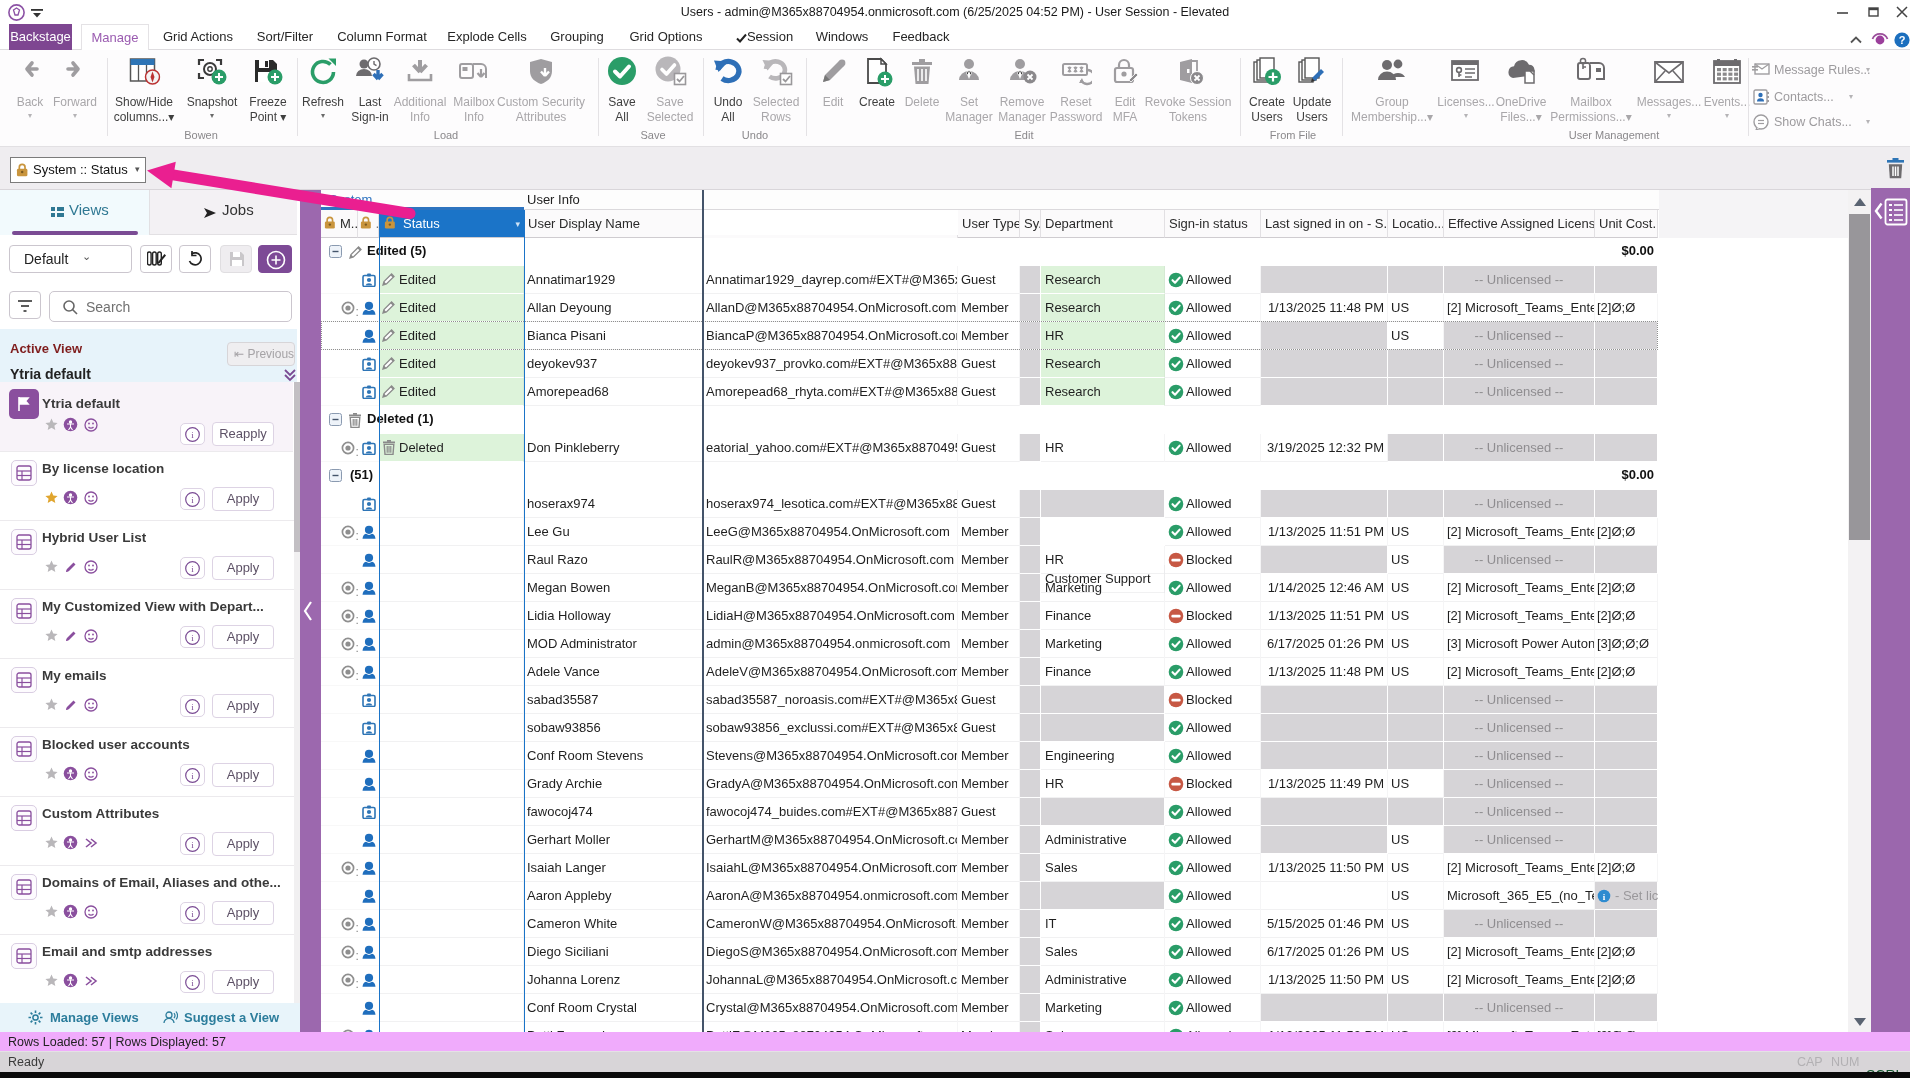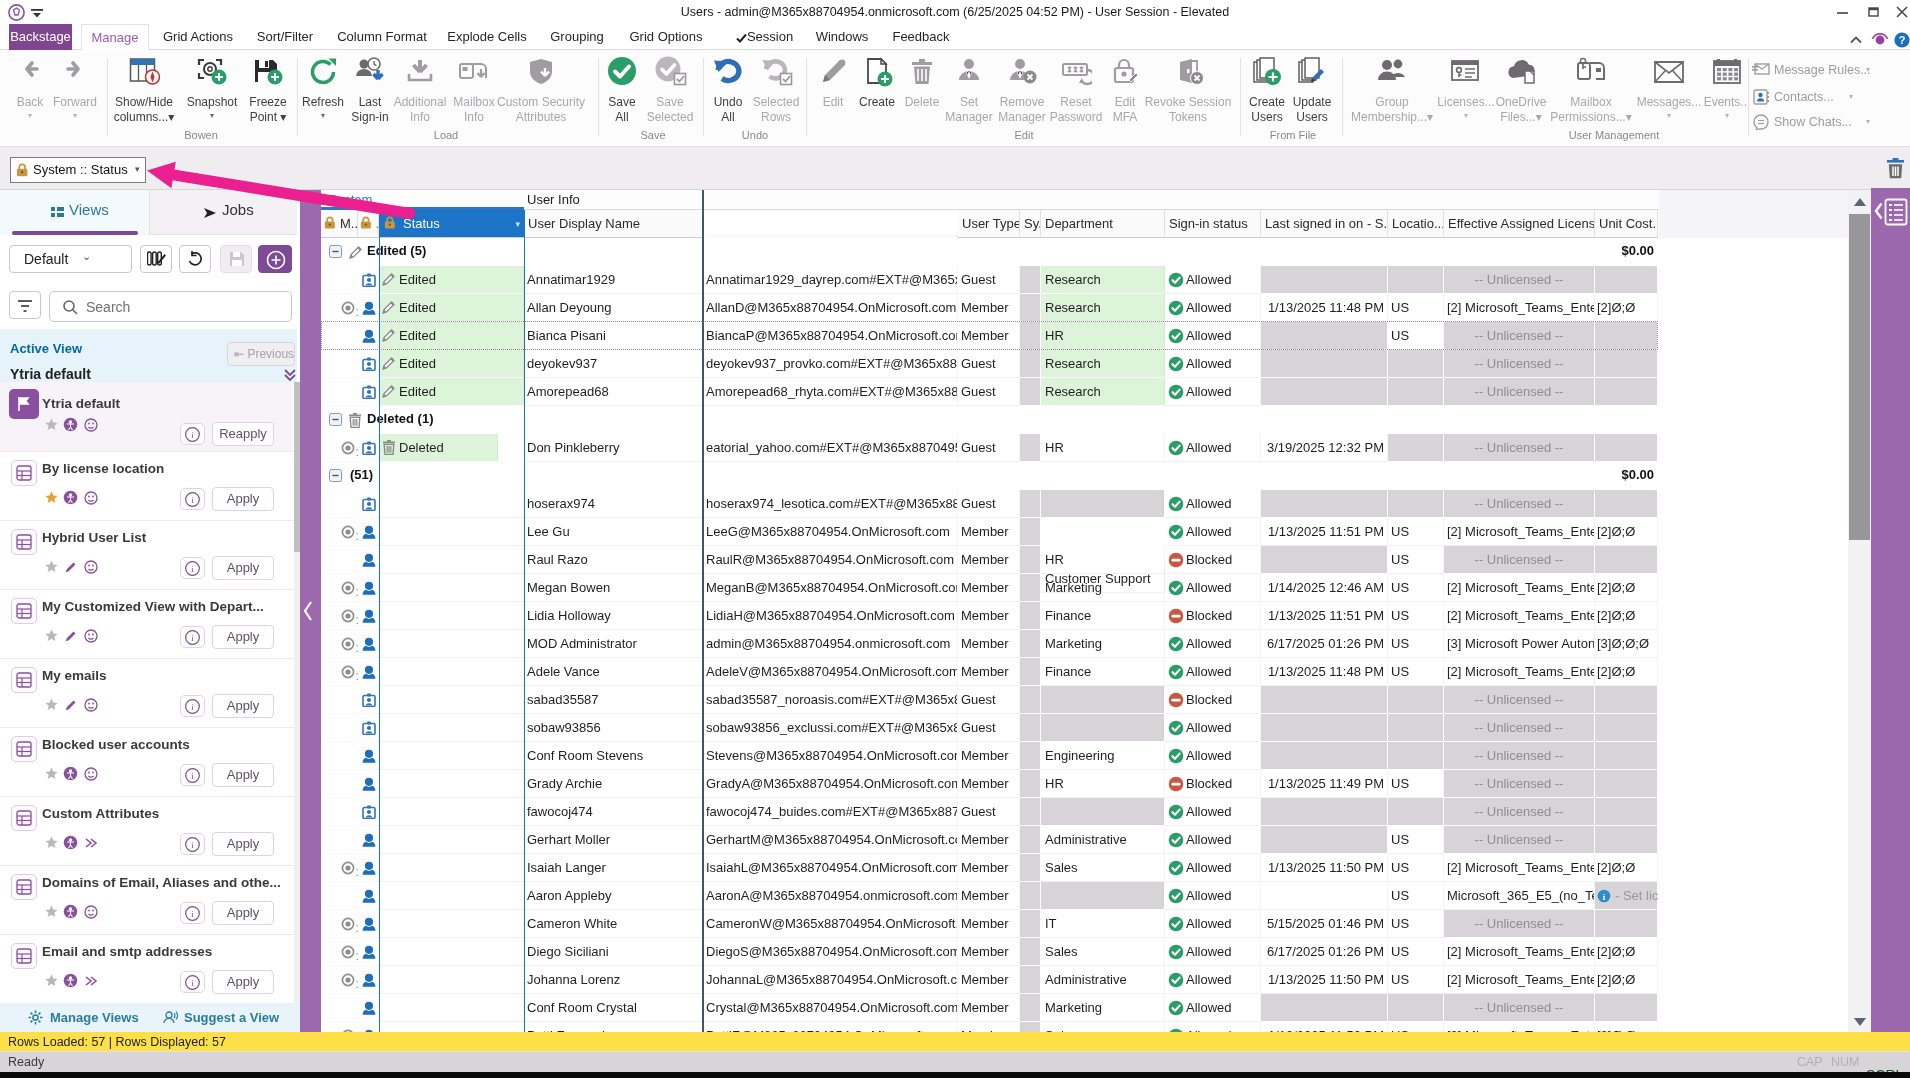--- a/index.html
+++ b/index.html
@@ -27,21 +27,21 @@
  font-size:13px;color:#2b2b2b;line-height:27px;white-space:nowrap;overflow:hidden;}
 .row{position:absolute;left:0;width:1337px;height:28px;}
 .cell{position:absolute;top:0;height:28px;font-size:13px;color:#1f1f1f;line-height:27px;white-space:nowrap;overflow:hidden;
  border-right:1px solid rgba(120,120,130,0.07);border-bottom:1px solid rgba(130,130,140,0.10);}
 .cgray{background:#d6d4d7;border-right:1px solid #fff;border-bottom:1px solid #fff;}
 .cgreen{background:#ddf3da;border-bottom:1px solid #fff;}
 .unl{color:#8f8d90;text-align:center;}
 .grouprow{position:absolute;left:0;width:1337px;height:28px;background:#fff;font-size:13px;font-weight:bold;color:#111;}
 .vscroll{position:absolute;left:1848px;top:190px;width:23px;height:842px;background:#f3f2f3;}
 .rpanel{position:absolute;left:1871px;top:188px;width:39px;height:844px;background:#9b67ad;}
-.bbar1{position:absolute;left:0;top:1032px;width:1910px;height:20px;background:#fde047;border-bottom:1px solid #e4e2e5;}
+.bbar1{position:absolute;left:0;top:1032px;width:1910px;height:20px;background:#f0abfc;border-bottom:1px solid #e4e2e5;}
 .bbar2{position:absolute;left:0;top:1052px;width:1910px;height:20px;background:#d8d5d8;}
 .bblack{position:absolute;left:0;top:1072px;width:1910px;height:6px;background:#0a0a0a;}
 .card{position:absolute;left:0;width:295px;background:#fff;border-bottom:1px solid #eceaed;}
 .cardtitle{position:absolute;left:42px;top:9px;font-size:13.5px;font-weight:bold;color:#3a3a3a;white-space:nowrap;overflow:hidden;max-width:240px;}
 .cardicon{position:absolute;left:11px;top:8px;width:26px;height:26px;border:1px solid #d9cde2;border-radius:5px;background:#fdfbfe;}
 .ibtn{position:absolute;left:180px;top:36px;width:25px;height:22px;border:1px solid #ddd3e4;border-radius:5px;background:#fff;text-align:center;}
 .applybtn{position:absolute;left:212px;top:35px;width:62px;height:24px;border:1px solid #ddd3e4;border-radius:4px;background:#fff;
  font-size:13px;color:#5d5166;text-align:center;line-height:22px;}
 </style></head><body>
 
@@ -581,21 +581,21 @@
       </svg>
     </div>
 <div class="abs" style="left:49px;top:101px;width:243px;height:31px;border:1px solid #cbc6ce;border-radius:5px;background:#fff;">
       <svg class="abs" style="left:12px;top:7px;" width="16" height="16" viewBox="0 0 16 16">
         <circle cx="7" cy="7" r="5" fill="none" stroke="#666" stroke-width="1.6"></circle>
         <line x1="10.5" y1="10.5" x2="15" y2="15" stroke="#666" stroke-width="1.6"></line>
       </svg>
       <div class="abs" style="left:36px;top:7px;font-size:14px;color:#707070;">Search</div>
     </div>
 <div class="abs" style="left:0;top:139px;width:297px;height:53px;background:#e7f3fa;"></div>
-<div class="abs" style="left:10px;top:151px;font-size:13px;font-weight:bold;color:#0369a1;">Active View</div>
+<div class="abs" style="left:10px;top:151px;font-size:13px;font-weight:bold;color:#7f1d1d;">Active View</div>
 <div class="abs" style="left:227px;top:152px;width:68px;height:24px;background:#efeef0;border:1px solid #d7d5d8;border-radius:4px;white-space:nowrap;">
       <div class="abs" style="left:6px;top:4px;font-size:12px;color:#a5a3a6;white-space:nowrap;">⇤ Previous</div>
     </div>
 <div class="abs" style="left:10px;top:176px;font-size:14px;font-weight:bold;color:#222;">Ytria default</div>
 <svg class="abs" style="left:283px;top:178px;" width="14" height="14" viewBox="0 0 14 14">
       <path d="M2 2 L7 7 L12 2 M2 7 L7 12 L12 7" stroke="#7a4b94" stroke-width="1.8" fill="none"></path>
     </svg>
 <div class="abs" style="left:0;top:192px;width:293px;height:70px;background:#f8f3f9;border-bottom:1px solid #eceaed;">
       <div class="abs" style="left:9px;top:7px;width:30px;height:30px;background:#8a4f9e;border-radius:5px;">
         <svg class="abs" style="left:7px;top:7px;" width="16" height="16" viewBox="0 0 16 16">
@@ -1169,21 +1169,21 @@
         <div class="abs" style="left:34.5px;top:5px;font-size:12px;color:#8a8a8a;">:</div>
       </div>
       <div class="cell cell" style="left:37px;width:21px;border-right:none;border-bottom:1px solid rgba(130,130,140,0.06);">
         <svg class="abs" style="left:4px;top:7px;" width="14" height="14" viewBox="0 0 14 14">
           <rect x="1" y="2.5" width="12" height="11" rx="1.5" fill="none" stroke="#2e75b6" stroke-width="1.6"></rect>
           <rect x="5" y="0.5" width="4" height="3" rx="1" fill="#2e75b6"></rect>
           <circle cx="7" cy="7" r="2.1" fill="#2e75b6"></circle>
           <path d="M3.5 12.6 a3.6 3.2 0 0 1 7 0 z" fill="#2e75b6"></path>
         </svg>
       </div>
-      <div class="cell cgreen" style="left:58px;width:119px;">
+      <div class="cell cgreen" style="left:58px;width:145px;">
         <svg class="abs" style="left:3px;top:6px;" width="14" height="15" viewBox="0 0 14 15">
           <g transform="scale(1.0)">
             <rect x="1" y="1.5" width="12" height="1.8" fill="#8a8a8a"></rect>
             <rect x="5" y="0" width="4" height="1.8" fill="#8a8a8a"></rect>
             <path d="M2.2 4.4 H11.8 L11 14.5 H3 Z" fill="none" stroke="#8a8a8a" stroke-width="1.4"></path>
             <line x1="5.2" y1="6" x2="5.2" y2="12.8" stroke="#8a8a8a" stroke-width="1.2"></line>
             <line x1="7" y1="6" x2="7" y2="12.8" stroke="#8a8a8a" stroke-width="1.2"></line>
             <line x1="8.8" y1="6" x2="8.8" y2="12.8" stroke="#8a8a8a" stroke-width="1.2"></line>
           </g>
         </svg>

